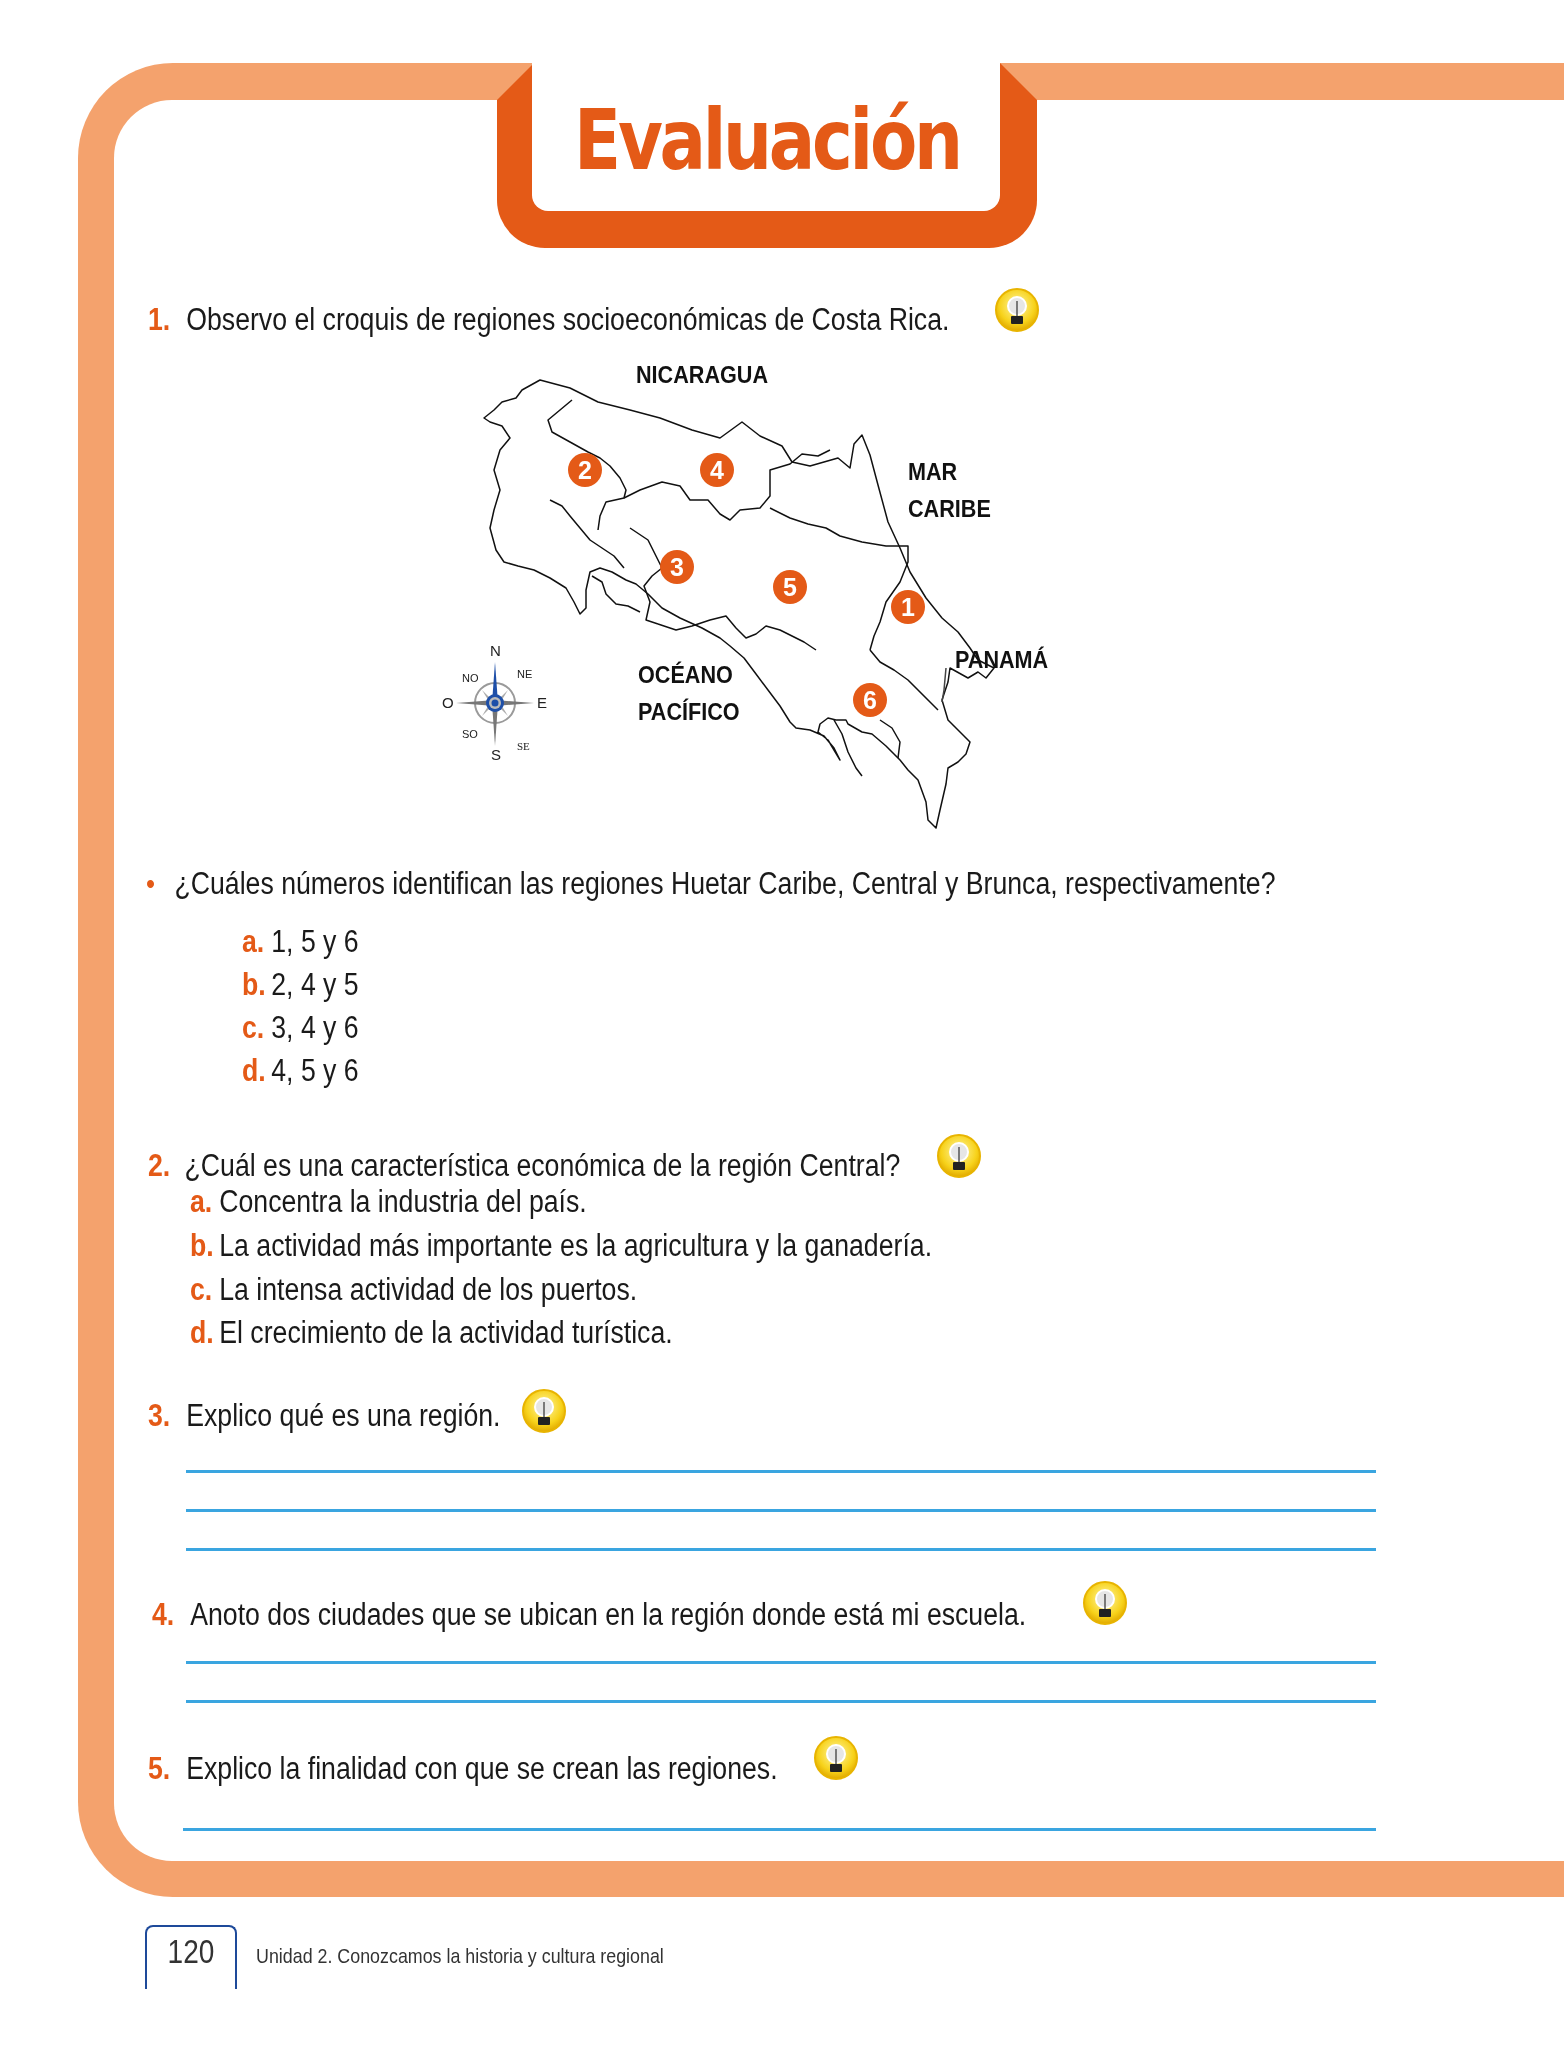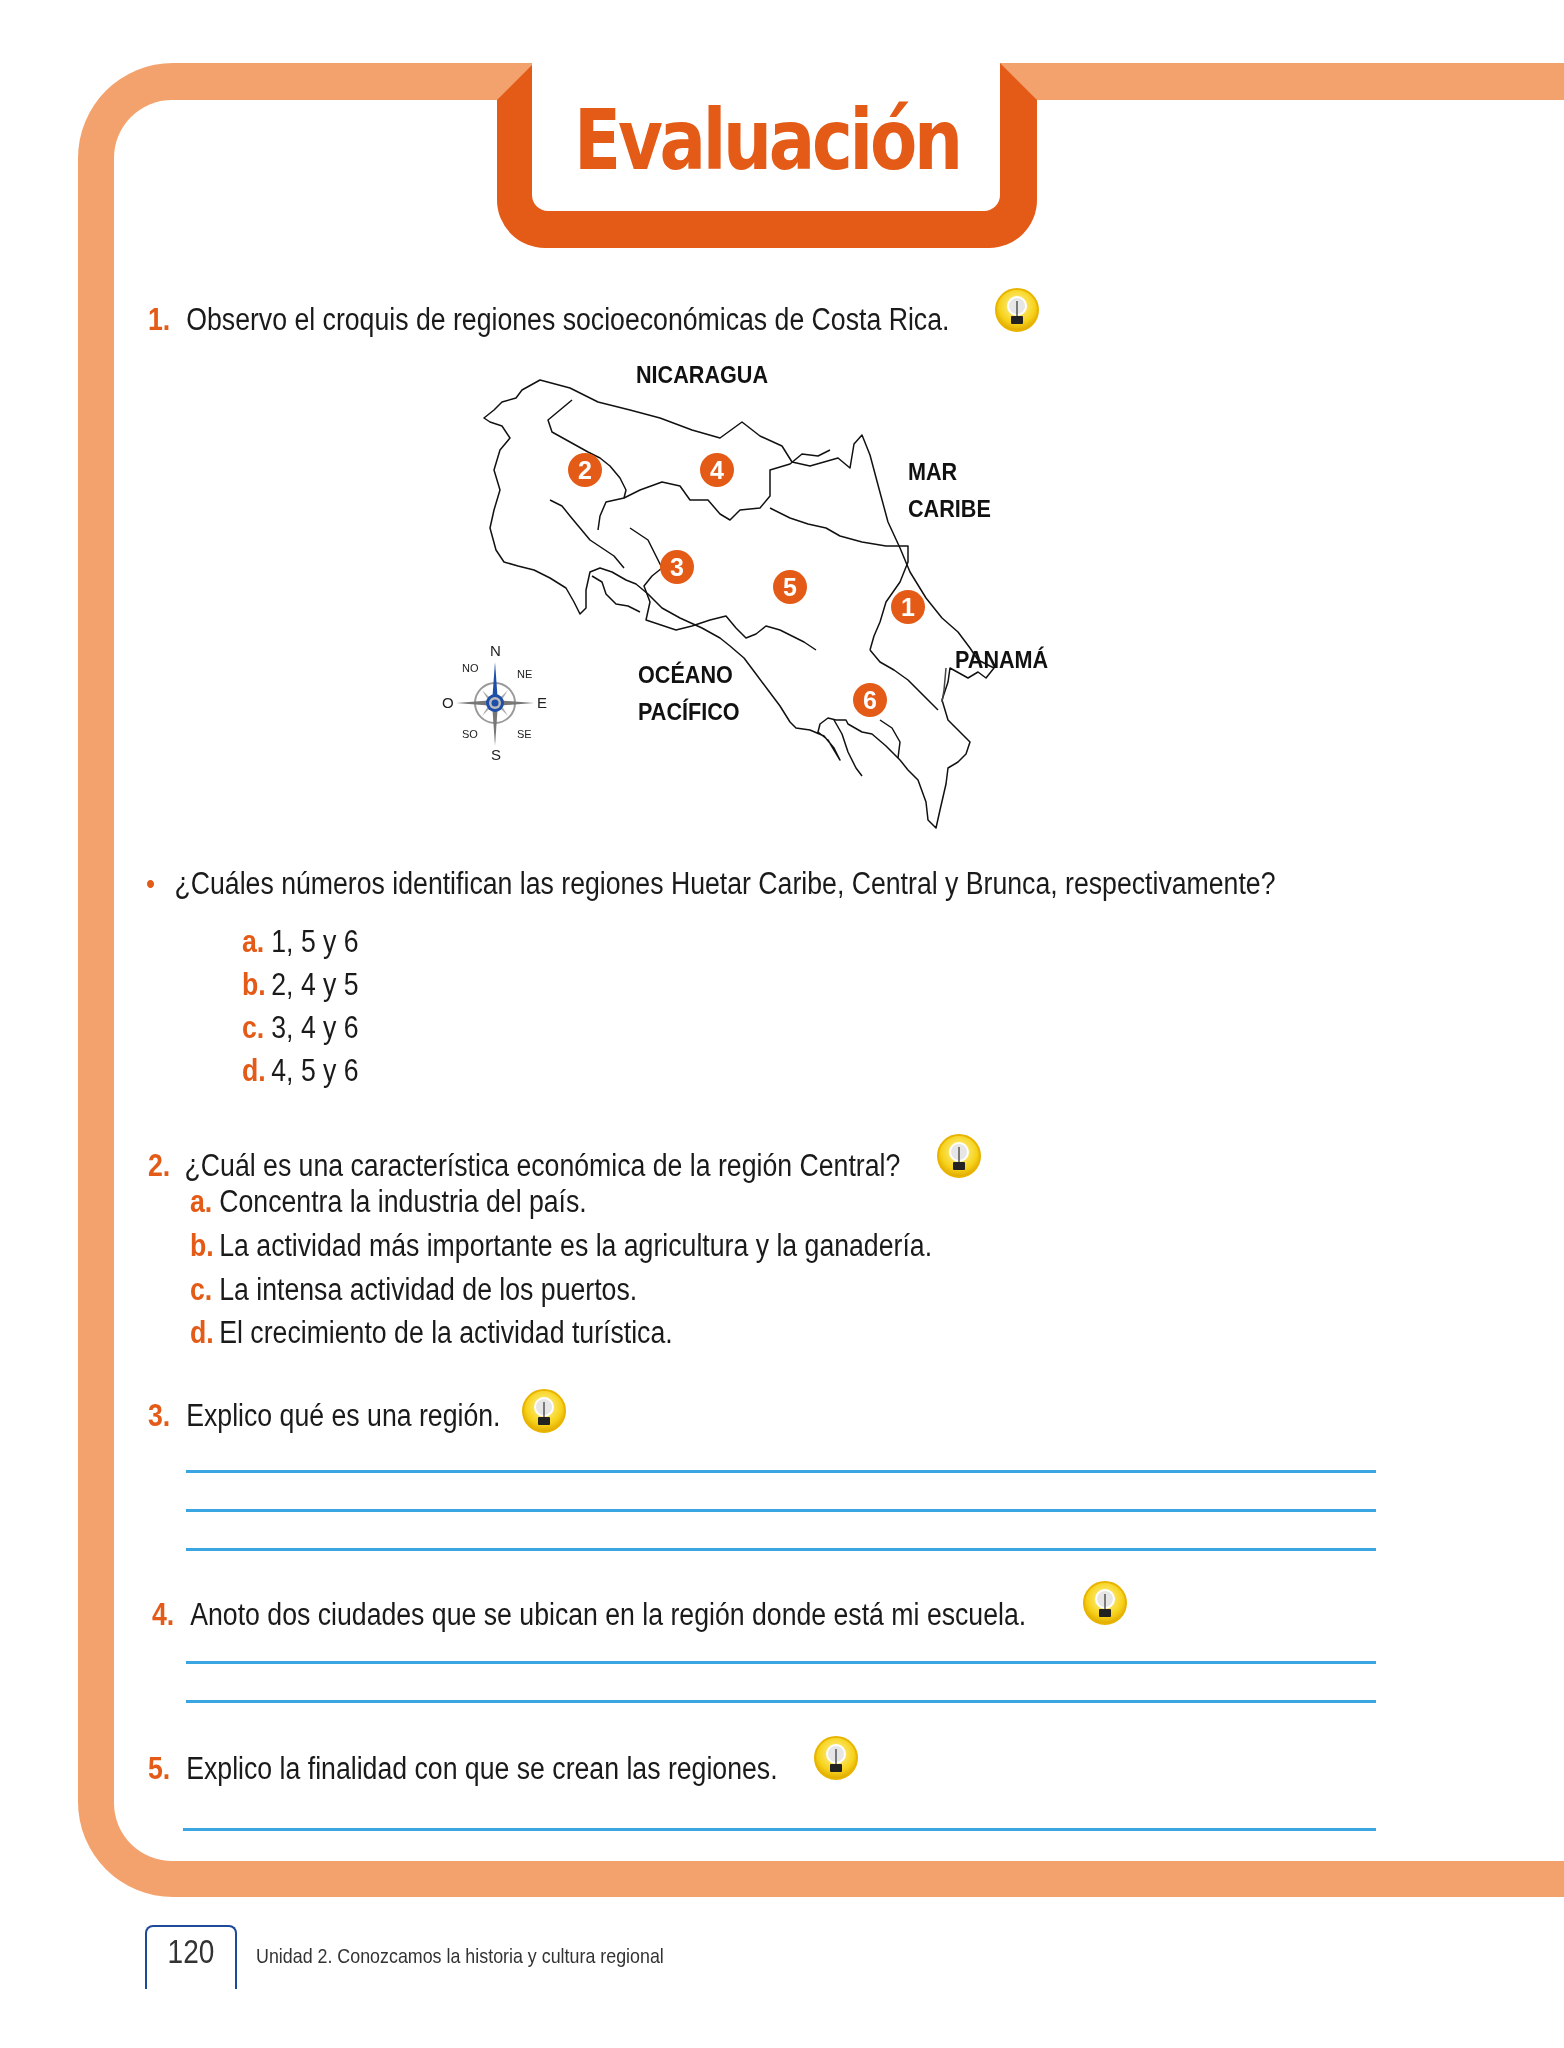--- a/index.html
+++ b/index.html
@@ -127,24 +127,24 @@
       <polygon points="52,55 55,98 58,55" fill="#777"></polygon>
       <polygon points="52,55 55,14 58,55" fill="#1e4fa8"></polygon>
       <circle cx="55" cy="55" r="9" fill="#1e4fa8"></circle>
       <circle cx="55" cy="55" r="6" fill="#bbb"></circle>
       <circle cx="55" cy="55" r="3.5" fill="#1e4fa8"></circle>
     </svg>
     <span class="compass-label compass-main" style="left:50px; top:-6px;">N</span>
     <span class="compass-label compass-main" style="left:51px; top:98px;">S</span>
     <span class="compass-label compass-main" style="left:97px; top:46px;">E</span>
     <span class="compass-label compass-main" style="left:2px; top:46px;">O</span>
-    <span class="compass-label" style="left:22px; top:14px;">NO</span>
+    <span class="compass-label" style="left:22px; top:24px;">NO</span>
     <span class="compass-label" style="left:77px; top:20px;">NE</span>
     <span class="compass-label" style="left:22px; top:80px;">SO</span>
-    <span class="compass-label" style="left:77px; top:80px;">SE</span>
+    <span class="compass-label" style="left:77px; top:92px;font-family:Liberation Serif, serif;">SE</span>
   </div>
 </div>
 
 <div class="q" style="left: 146px; top: 866px; transform: scaleX(0.86);">
   <span style="color:#e45a17; font-size:30px;">•</span>
   <span style="margin-left:14px;">¿Cuáles números identifican las regiones Huetar Caribe, Central y  Brunca, respectivamente?</span>
 </div>
 <div class="q" style="left: 242px; top: 924px; transform: scaleX(0.86);">
   <span class="opt-label">a.</span><span>1, 5 y 6</span>
 </div>

